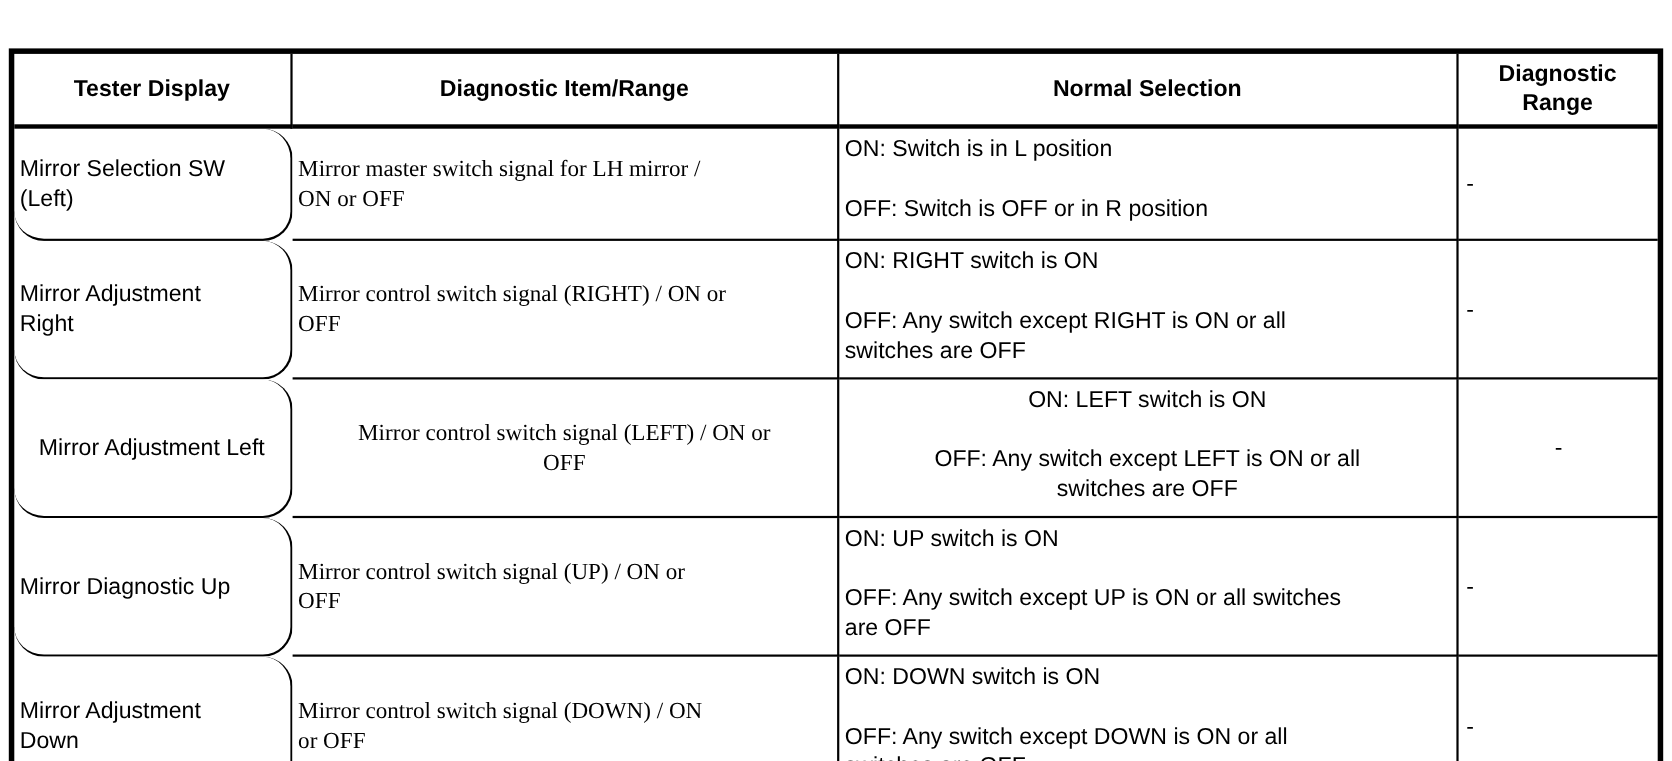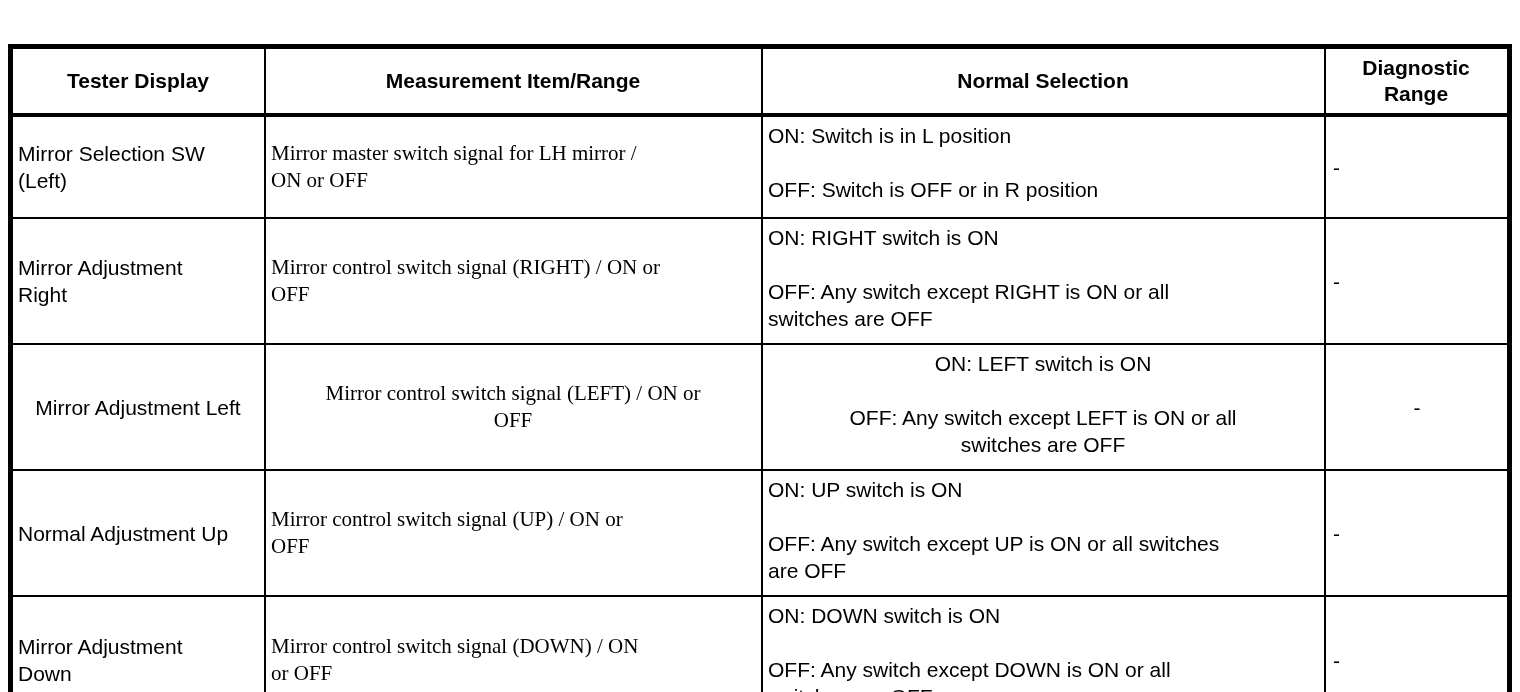--- a/index.html
+++ b/index.html
@@ -44,21 +44,21 @@
     line-height: 26px;
     text-align: center;
     vertical-align: middle;
     height: 68px;
   }
   .spec-table td {
     font-size: 21px;
     line-height: 27px;
     text-align: left;
   }
-  td.c-tester      { vertical-align: middle; }
+  td.c-tester      { vertical-align: middle; border-radius: 27px; }
   td.c-measure     { vertical-align: middle; font-family: Liberation Serif, serif; }
   td.c-condition   { vertical-align: top; padding-top: 5px; }
   td.c-note        { vertical-align: middle; padding-left: 7px; }
 
   tr.row-1 td { height: 102px; }
   tr.row-2 td { height: 126px; }
   tr.row-3 td { height: 126px; text-align: center; }
   tr.row-4 td { height: 126px; }
   tr.row-5 td { height: 126px; }
 </style>
@@ -69,21 +69,21 @@
   <table class="spec-table">
     <colgroup>
       <col style="width:253px">
       <col style="width:497px">
       <col style="width:563px">
       <col style="width:181px">
     </colgroup>
     <thead>
       <tr>
         <th>Tester Display</th>
-        <th>Measurement Item/Range</th>
+        <th>Diagnostic Item/Range</th>
         <th>Normal Selection</th>
         <th>Diagnostic
 Range</th>
       </tr>
     </thead>
     <tbody>
       <tr class="row-1">
         <td class="c-tester">Mirror Selection SW
 (Left)</td>
         <td class="c-measure">Mirror master switch signal for LH mirror /
@@ -108,21 +108,21 @@
         <td class="c-tester">Mirror Adjustment Left</td>
         <td class="c-measure">Mirror control switch signal (LEFT) / ON or
 OFF</td>
         <td class="c-condition">ON: LEFT switch is ON
 
 OFF: Any switch except LEFT is ON or all
 switches are OFF</td>
         <td class="c-note">-</td>
       </tr>
       <tr class="row-4">
-        <td class="c-tester">Normal Adjustment Up</td>
+        <td class="c-tester">Mirror Diagnostic Up</td>
         <td class="c-measure">Mirror control switch signal (UP) / ON or
 OFF</td>
         <td class="c-condition">ON: UP switch is ON
 
 OFF: Any switch except UP is ON or all switches
 are OFF</td>
         <td class="c-note">-</td>
       </tr>
       <tr class="row-5">
         <td class="c-tester">Mirror Adjustment

